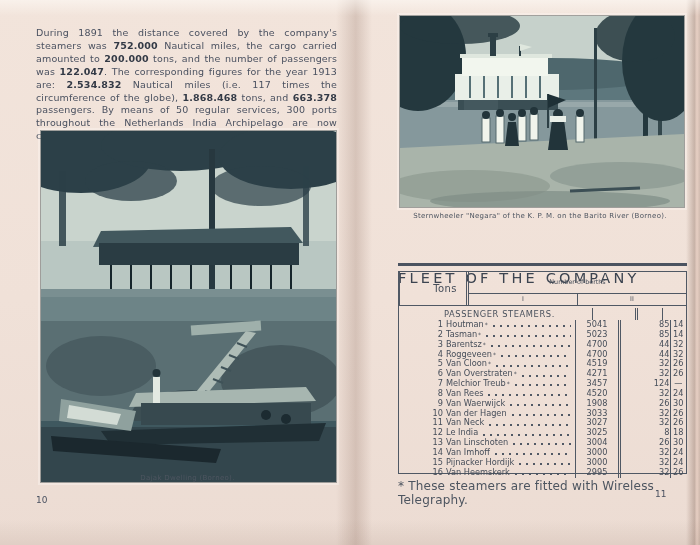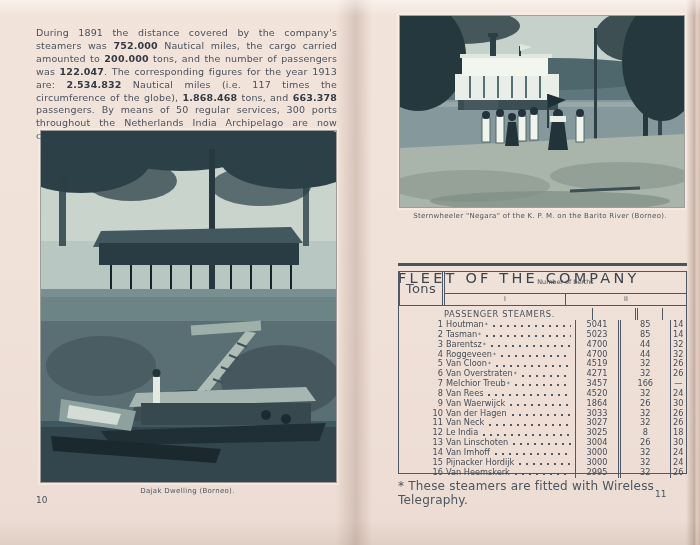--- a/index.html
+++ b/index.html
@@ -29,21 +29,21 @@
     font-size:9.5px;line-height:12.9px;letter-spacing:.15px;
     text-align:justify;color:#4a5160;
   }
   .para b{color:#333a46;}
   .photo-frame{position:absolute;border:1px solid rgba(60,75,80,.45);box-shadow:0 0 0 2px rgba(255,250,245,.35);}
   #left-photo{left:40px;top:130px;width:295px;height:351px;}
   #right-photo{left:399px;top:15px;width:284px;height:191px;}
   .caption{
     position:absolute;font-size:7px;letter-spacing:.3px;color:#4d5560;text-align:center;
   }
-  #caption-left{left:40px;top:487px;width:295px;}
+  #caption-left{left:40px;top:474px;width:295px;}
   #caption-right{left:392px;top:212px;width:296px;}
   .pageno{position:absolute;font-size:9px;color:#4a5160;}
   #pageno-left{left:36px;top:495px;}
   #pageno-right{left:655px;top:489px;}
 
   
   #fleet-heading{
     position:absolute;left:398px;top:242px;width:290px;
     font-size:14.5px;letter-spacing:3.2px;color:#3c4450;font-weight:500;margin-top:28px;
   }
@@ -53,21 +53,21 @@
     border:1px solid #4f5864;box-sizing:border-box;color:#454d59;
     display:flex;flex-direction:column;
   }
   .thead{display:flex;height:33px;border-bottom:1px solid #4f5864;flex:none;}
   .th-name{
     width:148px;flex:none;display:flex;align-items:center;justify-content:center;
     font-size:6.8px;letter-spacing:1.6px;color:#49515d;
   }
   .th-tons{
     width:42px;flex:none;border-left:1px solid #4f5864;
-    display:flex;align-items:center;justify-content:center;font-size:13px;letter-spacing:.4px;
+    display:flex;align-items:center;justify-content:center;font-size:10px;letter-spacing:.4px;padding-left:24px;
   }
   .th-berths{flex:1;border-left:3px double #4f5864;display:flex;flex-direction:column;}
   .berths-label{
     flex:1;display:flex;align-items:center;justify-content:center;text-align:center;
     font-size:6.4px;line-height:7.5px;padding:2px 14px 1px;
   }
   .berths-sub{display:flex;height:11px;border-top:1px solid #4f5864;font-size:6.4px;}
   .berths-sub span{flex:1;text-align:center;line-height:11px;}
   .berths-sub span + span{border-left:1px solid #4f5864;}
 
@@ -82,21 +82,21 @@
   .frow{display:flex;height:9.85px;flex:none;font-size:8.2px;line-height:9.85px;}
   .fname{width:148px;flex:none;display:flex;padding-left:5px;box-sizing:border-box;}
   .fno{width:11px;flex:none;text-align:right;margin-right:3px;}
   .star{font-size:6px;vertical-align:super;margin-left:1px;line-height:9.85px;}
   .leader{
     flex:1;height:2px;align-self:flex-end;margin:0 4px 2.5px 5px;
     background:radial-gradient(circle at 1px 1px,#4d5663 .7px,rgba(0,0,0,0) 1.05px);
     background-size:7px 2px;background-repeat:repeat-x;
   }
   .ftons{width:42px;flex:none;border-left:1px solid #4f5864;text-align:center;}
-  .fi{width:48.5px;flex:none;border-left:3px double #4f5864;text-align:center;}
+  .fi{width:48.5px;flex:none;border-left:3px double #4f5864;text-align:right;}
   .fii{flex:1;border-left:1px solid #4f5864;text-align:center;}
 
   #footnote{position:absolute;left:398px;top:479px;font-size:12px;letter-spacing:.2px;color:#4d5560;}
 </style>
 </head>
 <body>
 
 <div id="spread">
 
   <div class="para ink"><span>During 1891 the distance covered by the company's steamers was </span><b>752.000</b><span> Nautical miles, the cargo carried amounted to </span><b>200.000</b><span> tons, and the number of passengers was </span><b>122.047</b><span>. The corresponding figures for the year 1913 are: </span><b>2.534.832</b><span> Nautical miles (i.e. 117 times the circumference of the globe), </span><b>1.868.468</b><span> tons, and </span><b>663.378</b><span> passengers. By means of 50 regular services, 300 ports throughout the Netherlands India Archipelago are now connected with the outerworld.</span></div>
@@ -342,40 +342,40 @@
             <div class="fii">26</div>
           </div>
           <div class="frow">
             <div class="fname">
               <span class="fno">7</span>
               <span>Melchior Treub</span>
               <span class="star">*</span>
               <span class="leader"></span>
             </div>
             <div class="ftons">3457</div>
-            <div class="fi">166</div>
+            <div class="fi">124</div>
             <div class="fii">—</div>
           </div>
           <div class="frow">
             <div class="fname">
               <span class="fno">8</span>
               <span>Van Rees</span>
               <span class="leader"></span>
             </div>
             <div class="ftons">4520</div>
             <div class="fi">32</div>
             <div class="fii">24</div>
           </div>
           <div class="frow">
             <div class="fname">
               <span class="fno">9</span>
               <span>Van Waerwijck</span>
               <span class="leader"></span>
             </div>
-            <div class="ftons">1864</div>
+            <div class="ftons">1908</div>
             <div class="fi">26</div>
             <div class="fii">30</div>
           </div>
           <div class="frow">
             <div class="fname">
               <span class="fno">10</span>
               <span>Van der Hagen</span>
               <span class="leader"></span>
             </div>
             <div class="ftons">3033</div>

